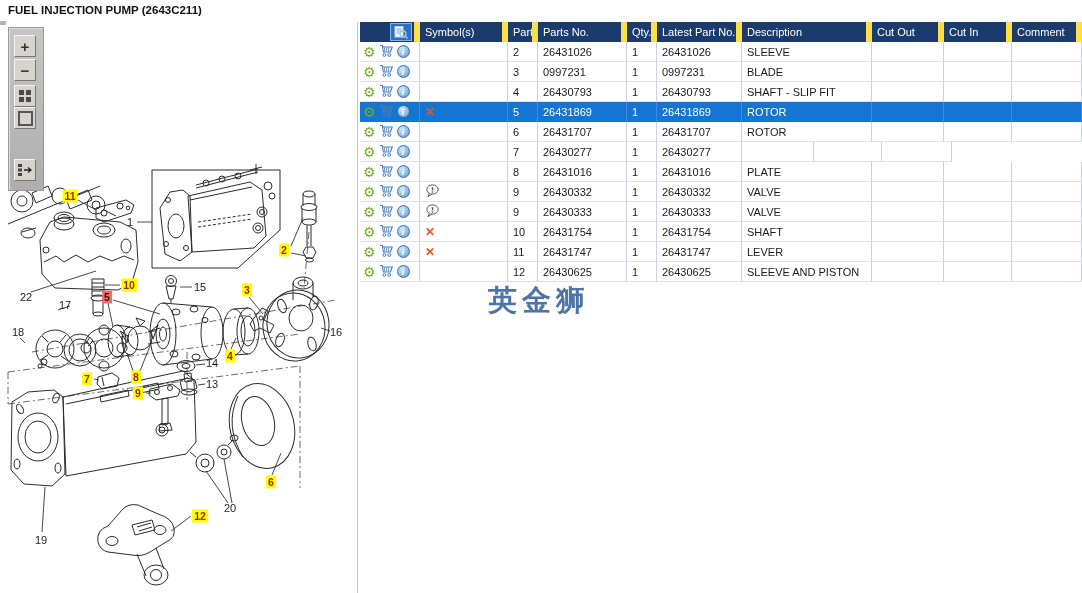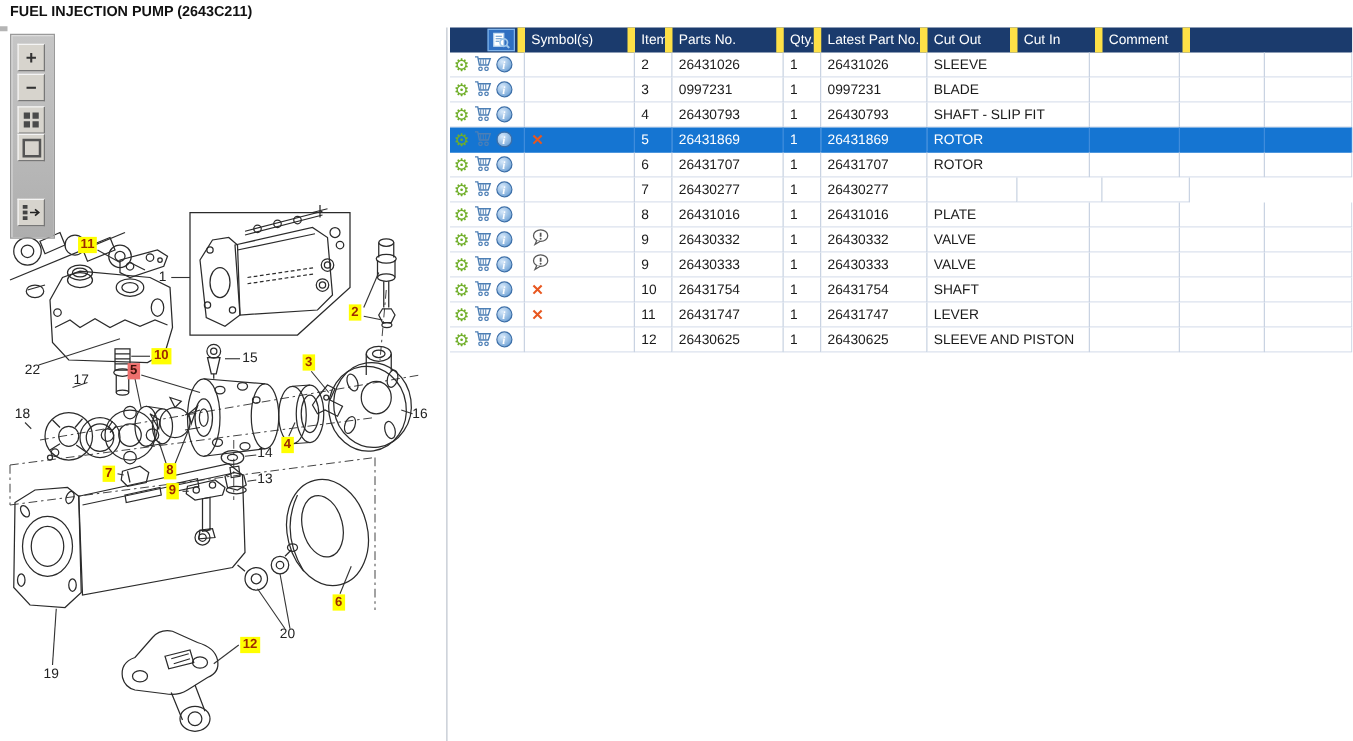--- a/index.html
+++ b/index.html
@@ -319,24 +319,25 @@
           <span class="hdr-iconbtn">
             <svg width="14" height="13" viewBox="0 0 14 13">
               <rect x="1" y="0.5" width="8" height="10.5" fill="#fff" stroke="#bcd6ef"></rect>
               <path d="M2.5,3 h5 M2.5,5 h5 M2.5,7 h3" stroke="#5d93c9" stroke-width="0.9"></path>
               <circle cx="9" cy="8" r="3" fill="none" stroke="#9ec6ea" stroke-width="1.4"></circle>
               <path d="M11.2,10.2 L13.4,12.4" stroke="#9ec6ea" stroke-width="1.6"></path>
             </svg>
           </span>
         </div>
         <div class="td" style="width: 88px; flex: 0 0 88px;">Symbol(s)</div>
-        <div class="td" style="width: 30px; flex: 0 0 30px;">Item</div>
+        <div class="td" style="width: 30px; flex: 0 0 30px;">Parts</div>
         <div class="td" style="width: 89px; flex: 0 0 89px;">Parts No.</div>
         <div class="td" style="width: 30px; flex: 0 0 30px;">Qty.</div>
         <div class="td" style="width: 85px; flex: 0 0 85px;">Latest Part No.</div>
+        <div class="td" style="width: 130px; flex: 0 0 130px;">Description</div>
         <div class="td" style="width: 72px; flex: 0 0 72px;">Cut Out</div>
         <div class="td" style="width: 68px; flex: 0 0 68px;">Cut In</div>
         <div class="td" style="width: 70px; flex: 0 0 70px;">Comment</div>
       </div>
     <div id="tbody">
         <div class="tr">
           <div class="td tools" style="width: 60px; flex: 0 0 60px;">
             <span class="gear">⚙</span>
             <span><svg class="cart" width="15" height="13" viewBox="0 0 15 13">
                 <path d="M1,1.5 h2.2 l1.3,6.5 h7 l1.7,-5 h-9.7" fill="none" stroke="#4d7fb5" stroke-width="1.1"></path>
@@ -602,13 +603,14 @@
           <div class="td qty" style="width: 30px; flex: 0 0 30px;">1</div>
           <div class="td latest" style="width: 85px; flex: 0 0 85px;">26430625</div>
           <div class="td description" style="width: 130px; flex: 0 0 130px;">SLEEVE AND PISTON</div>
           <div class="td cut_out" style="width: 72px; flex: 0 0 72px;"></div>
           <div class="td cut_in" style="width: 68px; flex: 0 0 68px;"></div>
           <div class="td comment" style="width: 70px; flex: 0 0 70px;"></div>
         </div>
       </div>
   </div>
 
+  <div class="watermark">英金狮</div>
 </div>
 
 </body></html>

